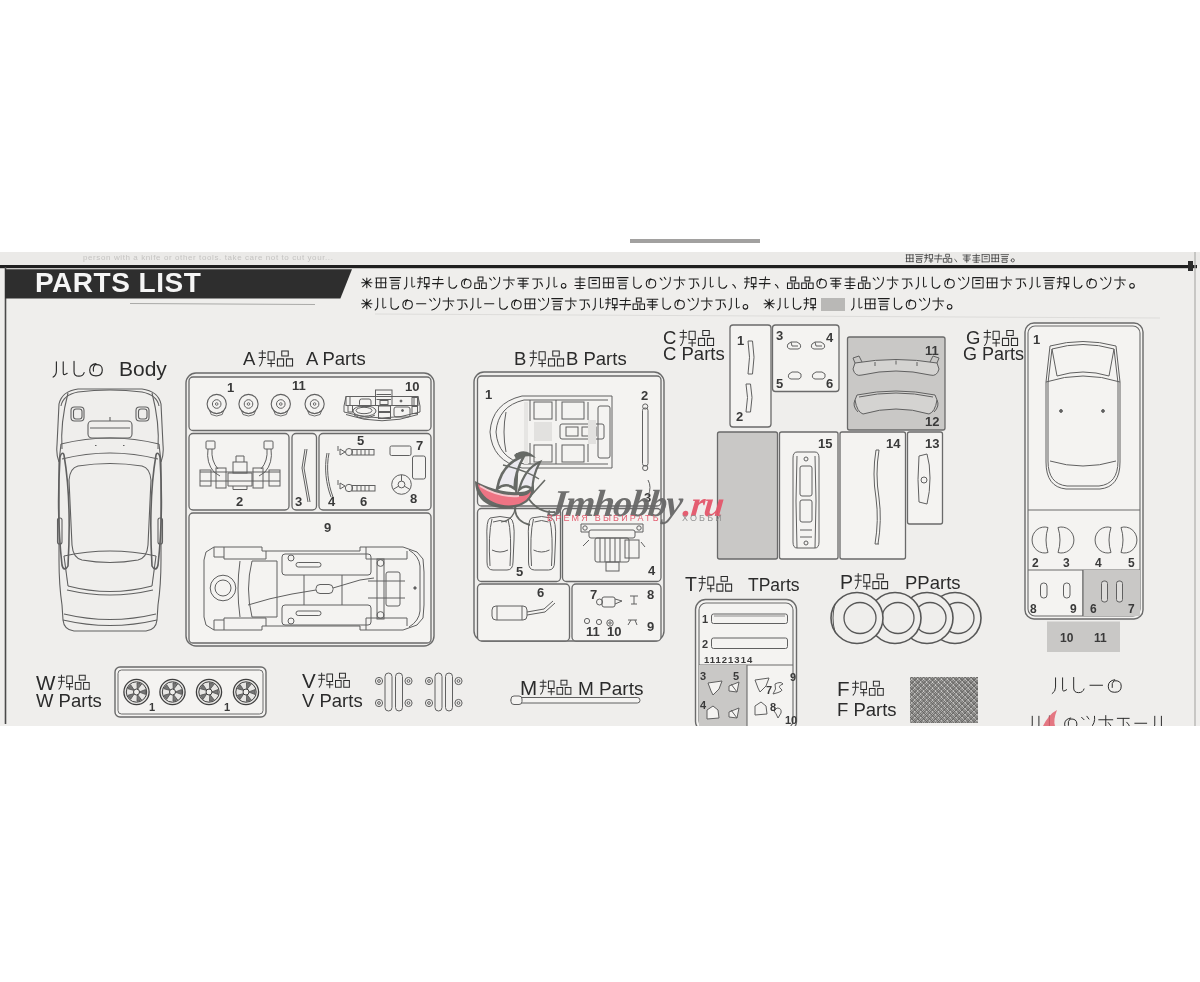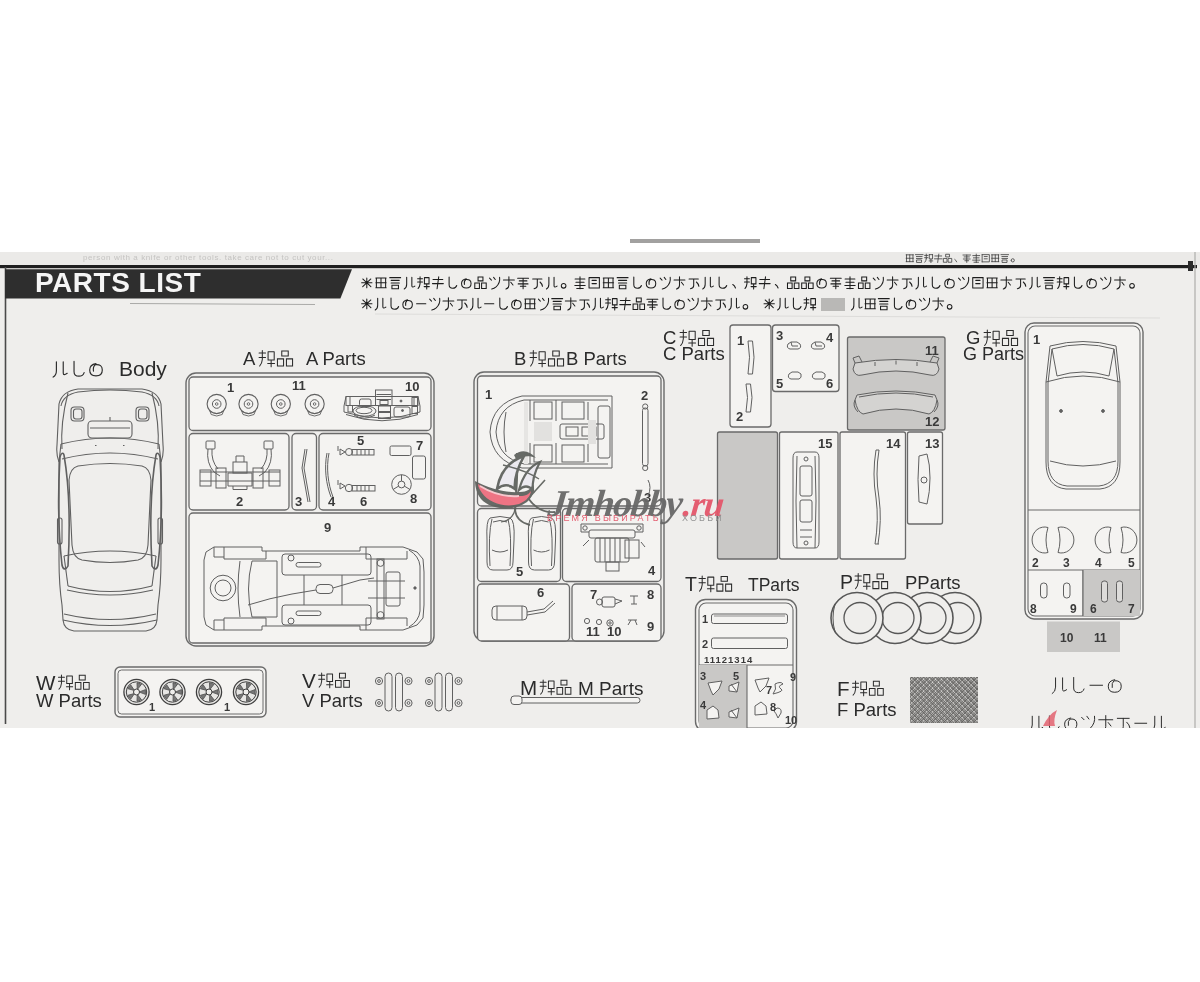--- a/index.html
+++ b/index.html
@@ -1,14 +1,14 @@
 <!DOCTYPE html>
 <html><head><meta charset="utf-8"><style>
 html,body{margin:0;padding:0;background:#ffffff;}
-#page{position:relative;width:1200px;height:982px;overflow:hidden;font-family:"Liberation Sans",sans-serif;}
+#page{position:relative;width:1200px;height:726px;overflow:hidden;font-family:"Liberation Sans",sans-serif;}
 svg{position:absolute;left:0;top:0;filter:blur(0.33px);}
 </style></head><body>
 <div id="page">
 <svg width="1200" height="982" viewBox="0 0 1200 982">
 <rect x="0" y="0" width="1200" height="982" fill="#ffffff"></rect>
 <rect x="0" y="252" width="1200" height="476" fill="#efeeec"></rect>
 <rect x="0" y="252" width="1200" height="14" fill="#ebeae8"></rect>
 <text x="83" y="260" font-size="8" fill="#c4c3c1" font-family="Liberation Sans" letter-spacing="0.6">person with a knife or other tools. take care not to cut your...</text>
 <rect x="630" y="239" width="130" height="4" fill="#a2a1a0"></rect>
 <path transform="translate(905.0,253.5) scale(0.950)" d="M1.2,1.4H8.8 M1.2,8.6H8.8 M1.6,1.4V8.6 M8.4,1.4V8.6 M5,1.4V8.6 M1.2,5H8.8" stroke="#3c3c3c" stroke-width="0.84" fill="none" stroke-linecap="round"></path>

